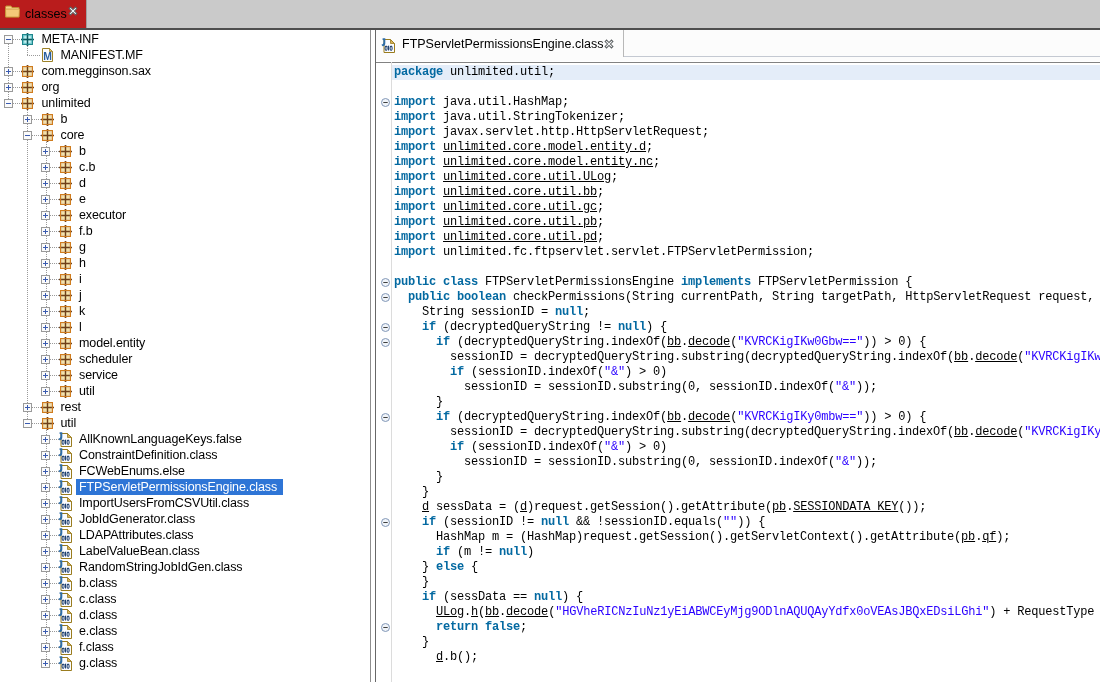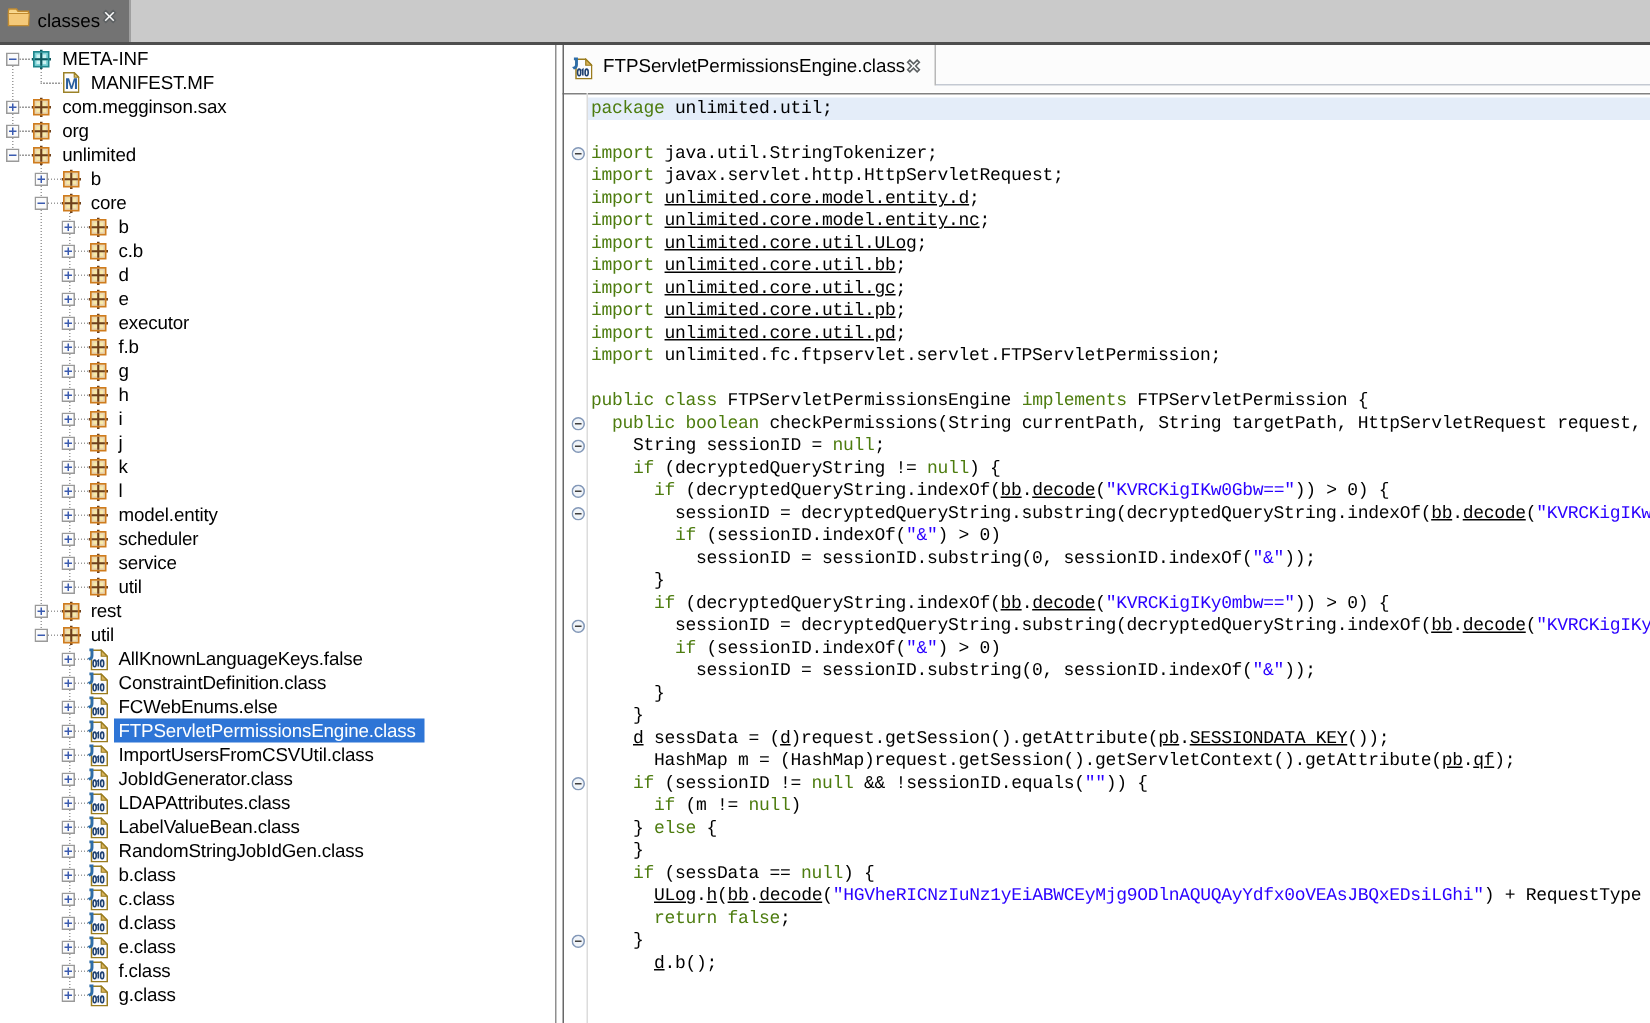--- a/index.html
+++ b/index.html
@@ -1,40 +1,40 @@
 <!DOCTYPE html>
 <html><head><meta charset="utf-8"><style>
 *{margin:0;padding:0;box-sizing:border-box}
 body{width:1100px;height:682px;overflow:hidden;position:relative;background:#fff;
  font-family:"Liberation Sans",sans-serif}
 .ab{position:absolute}
 
 #topbar{position:absolute;left:0;top:0;width:1100px;height:28px;background:#cacaca}
-#tab1{position:absolute;left:0;top:0;width:87px;height:28px;background:#737373;border-right:1px solid #a0a0a0}
+#tab1{position:absolute;left:0;top:0;width:87px;height:28px;background:#b91c1c;border-right:1px solid #a0a0a0}
 #topline{position:absolute;left:0;top:28px;width:1100px;height:2px;background:#4e4e4e}
 #tab1 span{position:absolute;left:25px;top:7px;font-size:12.5px;color:#000}
 
 #tree{position:absolute;left:0;top:30px;width:371px;height:652px;background:#fff;
  border-right:1px solid #8f8f8f;overflow:hidden}
 .trow{position:absolute;height:16px;line-height:16px;font-size:12.5px;letter-spacing:-0.1px;color:#000;white-space:pre}
 .trow.sel{background:#2e75d6;color:#fff}
 .vdot{position:absolute;width:1px;background:repeating-linear-gradient(to bottom,#9a9a9a 0,#9a9a9a 1px,transparent 1px,transparent 2px)}
 .hdot{position:absolute;height:1px;background:repeating-linear-gradient(to right,#9a9a9a 0,#9a9a9a 1px,transparent 1px,transparent 2px)}
 #editline{position:absolute;left:375px;top:30px;width:1px;height:652px;background:#686868;z-index:50}
 #tabbar2{position:absolute;left:375px;top:30px;width:725px;height:31px;background:#fcfcfc}
 #tab2border{position:absolute;left:623px;top:30px;width:1px;height:27px;background:#b8b8b8}
 #tab2bot{position:absolute;left:624px;top:56px;width:476px;height:1px;background:#c4c9d2}
 #tab2 span{position:absolute;left:402px;top:37px;font-size:12.5px;color:#000}
 #codewrap{position:absolute;left:375px;top:62px;width:725px;height:620px;background:#fff;border-top:1px solid #828282}
 #gutterline{position:absolute;left:391px;top:62px;width:1px;height:620px;background:#dcdcdc}
 #hl{position:absolute;left:392px;top:65px;width:708px;height:15px;background:#e4edf9}
 #code{position:absolute;left:394px;top:65px;width:706px;font-family:"Liberation Mono",monospace;
  font-size:12px;letter-spacing:-0.2px;color:#000;overflow:hidden;height:617px}
 .cl{height:15px;line-height:15px;white-space:pre}
-.cl b{font-weight:normal;color:#4d7c0f}
+.cl b{font-weight:bold;color:#0369a1}
 .cl i{font-style:normal;color:#2a00ff}
 .cl u{text-decoration:underline}
 </style></head><body>
 <div id="topbar"></div>
 <div id="tab1">
     <span>classes</span>
   </div>
 <svg class="ab" style="left:5px;top:5px" width="15" height="13" viewBox="0 0 15 13">
 <path d="M0.5 2.5 L1 1 H6 L7 2.5 H14 V12 H0.5 Z" fill="#f7d488" stroke="#c08a30"></path>
 <path d="M1.2 3.4 H13.4 V11.4 H1.2 Z" fill="#f9dfa2"></path>
@@ -669,20 +669,21 @@
 <svg class="ab" style="left:603.5px;top:38.5px" width="10" height="10" viewBox="0 0 11 11">
 <path d="M1.2 2.8 L2.8 1.2 L5.5 3.9 L8.2 1.2 L9.8 2.8 L7.1 5.5 L9.8 8.2 L8.2 9.8 L5.5 7.1 L2.8 9.8 L1.2 8.2 L3.9 5.5 Z" fill="#fdfdfd" stroke="#5d6163" stroke-width="1.15"></path>
 </svg>
 <div id="codewrap"></div>
 <div id="editline"></div>
 <div id="gutterline"></div>
 <div id="hl"></div>
 <div id="code">
     <div class="cl"><b>package</b> unlimited.util;</div>
     <div class="cl"></div>
+    <div class="cl"><b>import</b> java.util.HashMap;</div>
     <div class="cl"><b>import</b> java.util.StringTokenizer;</div>
     <div class="cl"><b>import</b> javax.servlet.http.HttpServletRequest;</div>
     <div class="cl"><b>import</b> <u>unlimited.core.model.entity.d</u>;</div>
     <div class="cl"><b>import</b> <u>unlimited.core.model.entity.nc</u>;</div>
     <div class="cl"><b>import</b> <u>unlimited.core.util.ULog</u>;</div>
     <div class="cl"><b>import</b> <u>unlimited.core.util.bb</u>;</div>
     <div class="cl"><b>import</b> <u>unlimited.core.util.gc</u>;</div>
     <div class="cl"><b>import</b> <u>unlimited.core.util.pb</u>;</div>
     <div class="cl"><b>import</b> <u>unlimited.core.util.pd</u>;</div>
     <div class="cl"><b>import</b> unlimited.fc.ftpservlet.servlet.FTPServletPermission;</div>
@@ -696,22 +697,22 @@
     <div class="cl">        <b>if</b> (sessionID.indexOf(<i>"&amp;"</i>) &gt; 0)</div>
     <div class="cl">          sessionID = sessionID.substring(0, sessionID.indexOf(<i>"&amp;"</i>));</div>
     <div class="cl">      }</div>
     <div class="cl">      <b>if</b> (decryptedQueryString.indexOf(<u>bb</u>.<u>decode</u>(<i>"KVRCKigIKy0mbw=="</i>)) &gt; 0) {</div>
     <div class="cl">        sessionID = decryptedQueryString.substring(decryptedQueryString.indexOf(<u>bb</u>.<u>decode</u>(<i>"KVRCKigIKy0mbw=="</i>)) + 10);</div>
     <div class="cl">        <b>if</b> (sessionID.indexOf(<i>"&amp;"</i>) &gt; 0)</div>
     <div class="cl">          sessionID = sessionID.substring(0, sessionID.indexOf(<i>"&amp;"</i>));</div>
     <div class="cl">      }</div>
     <div class="cl">    }</div>
     <div class="cl">    <u>d</u> sessData = (<u>d</u>)request.getSession().getAttribute(<u>pb</u>.<u>SESSIONDATA_KEY</u>());</div>
+    <div class="cl">    <b>if</b> (sessionID != <b>null</b> &amp;&amp; !sessionID.equals(<i>""</i>)) {</div>
     <div class="cl">      HashMap m = (HashMap)request.getSession().getServletContext().getAttribute(<u>pb</u>.<u>qf</u>);</div>
-    <div class="cl">    <b>if</b> (sessionID != <b>null</b> &amp;&amp; !sessionID.equals(<i>""</i>)) {</div>
     <div class="cl">      <b>if</b> (m != <b>null</b>)</div>
     <div class="cl">    } <b>else</b> {</div>
     <div class="cl">    }</div>
     <div class="cl">    <b>if</b> (sessData == <b>null</b>) {</div>
     <div class="cl">      <u>ULog</u>.<u>h</u>(<u>bb</u>.<u>decode</u>(<i>"HGVheRICNzIuNz1yEiABWCEyMjg9ODlnAQUQAyYdfx0oVEAsJBQxEDsiLGhi"</i>) + RequestType</div>
     <div class="cl">      <b>return</b> <b>false</b>;</div>
     <div class="cl">    }</div>
     <div class="cl">      <u>d</u>.b();</div>
   </div>
 <svg class="ab" style="left:381px;top:98.0px" width="9" height="9" viewBox="0 0 9 9">

